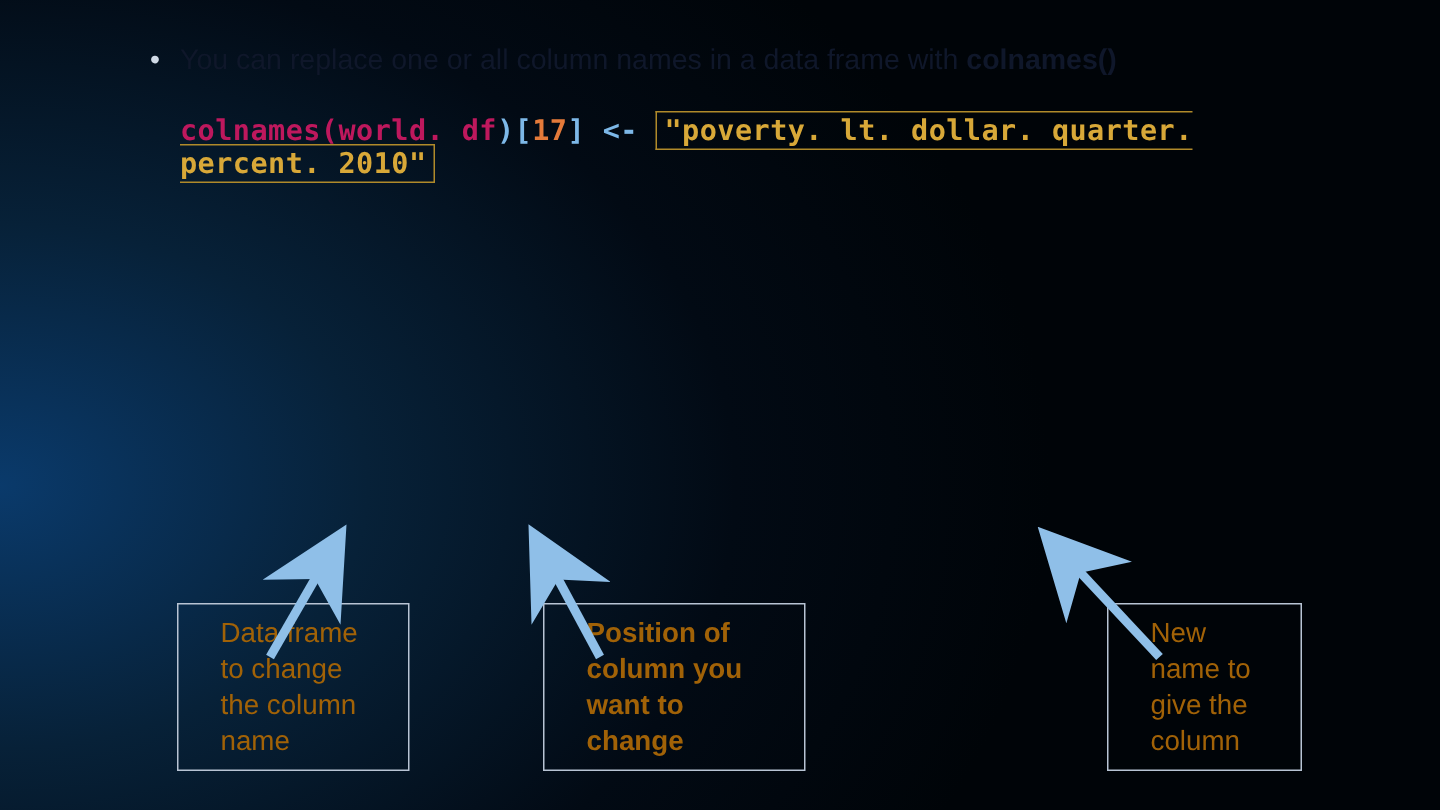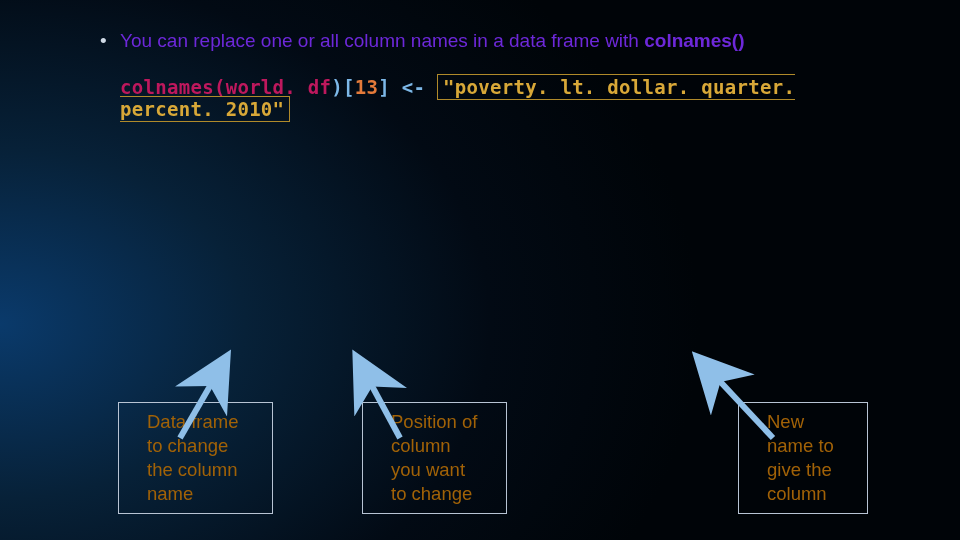--- a/index.html
+++ b/index.html
@@ -25,21 +25,21 @@
     margin-bottom: 28px;
     color: #f0f4f9;
   }
   ul { list-style: none; }
   li {
     position: relative;
     padding-left: 22px;
     margin-bottom: 22px;
     font-size: 19px;
     line-height: 1.35;
-    color: #6d28d9;
+    color: #0f172a;
   }
   li::before {
     content: "•";
     position: absolute;
     left: 2px;
     top: 0;
     color: #d0dae6;
     font-size: 19px;
   }
   .bold { font-weight: 700; }
@@ -65,42 +65,42 @@
   .label-box {
     position: absolute;
     border: 1.5px solid #b8c4d4;
     padding: 7px 28px;
     font-size: 18.5px;
     line-height: 1.3;
     color: #a16207;
     background: transparent;
   }
   .lb1 { left: 118px; width: 155px; bottom: 0; }
-  .lb2 { left: 362px; width: 145px; bottom: 0; }
+  .lb2 { left: 362px; width: 175px; bottom: 0; font-weight: bold; }
   .lb3 { left: 738px; width: 130px; bottom: 0; }
   svg.arrows {
     position: absolute;
     left: 0; top: 0;
     width: 960px; height: 540px;
     pointer-events: none;
   }
 </style>
 </head>
 <body>
 
 <div class="slide">
 
   <ul>
     <li>
       <span>You can replace one or all column names in a data frame with </span><span class="bold">colnames()</span>
     </li>
   </ul>
 
   <div class="code-line">
-    <span class="c-lhs">colnames(world. df</span><span class="c-idx">)[</span><span class="c-num">13</span><span class="c-idx">]</span><span class="c-op"> &lt;- </span><span class="c-str">"poverty. lt. dollar. quarter. percent. 2010"</span>
+    <span class="c-lhs">colnames(world. df</span><span class="c-idx">)[</span><span class="c-num">17</span><span class="c-idx">]</span><span class="c-op"> &lt;- </span><span class="c-str">"poverty. lt. dollar. quarter. percent. 2010"</span>
   </div>
 
   <div class="labels">
     <div class="label-box lb1">Data frame to change the column name</div>
     <div class="label-box lb2">Position of column you want to change</div>
     <div class="label-box lb3">New name to give the column</div>
   </div>
 </div>
 
 <svg class="arrows">

